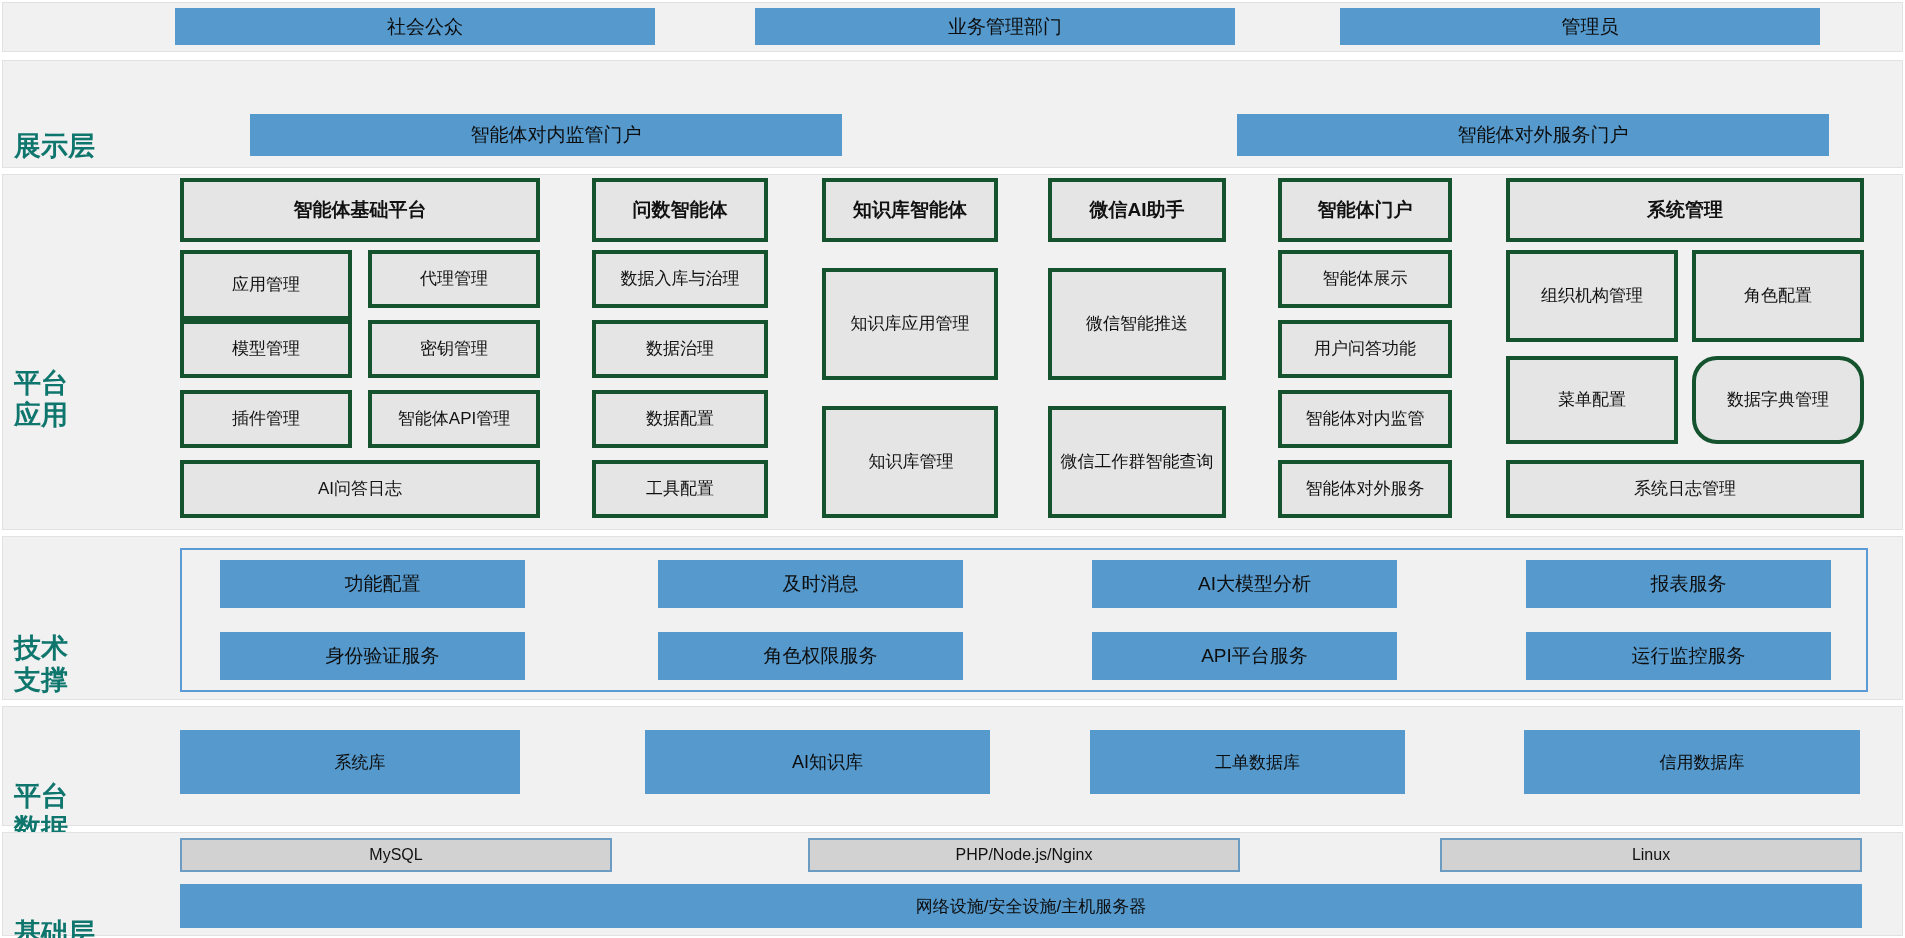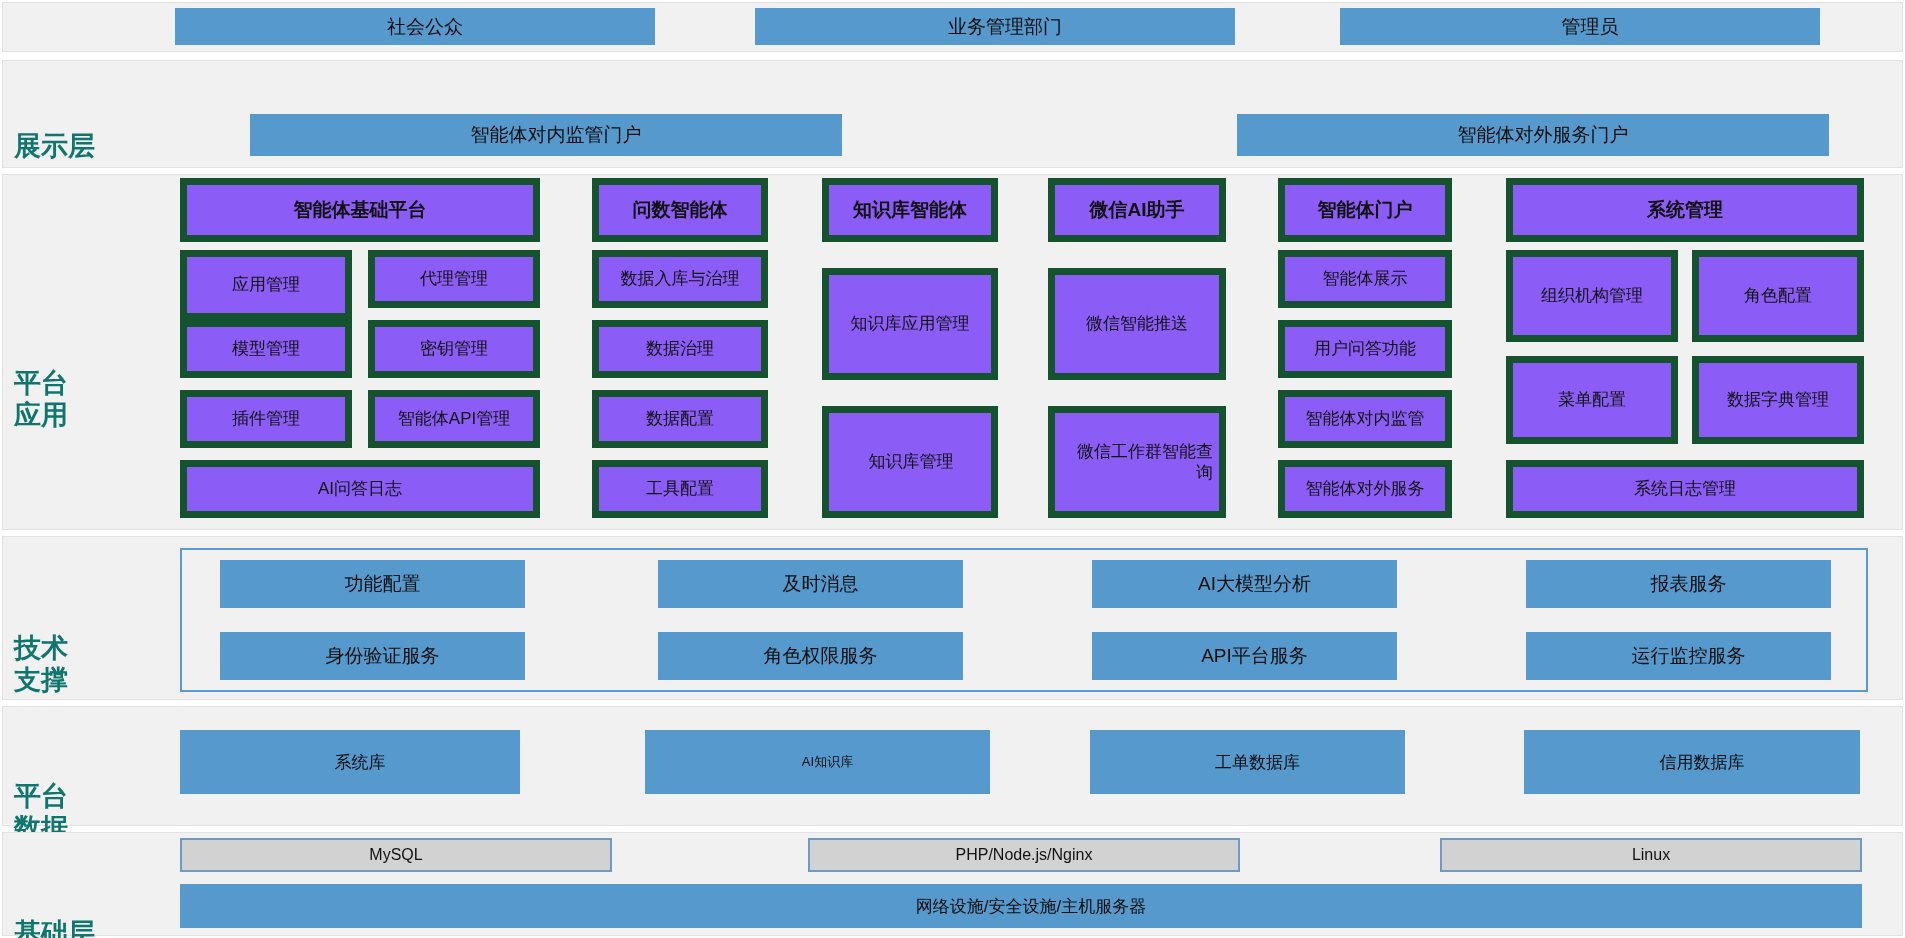--- a/index.html
+++ b/index.html
@@ -26,22 +26,22 @@
     position:absolute;
     background:#5599cd;
     color:#0d0d0d;
     display:flex;align-items:center;justify-content:center;
     text-align:center;font-size:19px;
     box-sizing:border-box;
     padding-left:20px;
   }
   .greybox{
     position:absolute;
-    background:#8b5cf6;
-    border:7px solid #14532d;
+    background:#e5e5e5;
+    border:4px solid #14532d;
     color:#111;
     display:flex;align-items:center;justify-content:center;
     text-align:right;font-size:17px;line-height:1.25;
     box-sizing:border-box;
     padding:2px 6px;
   }
   .colheader{font-weight:bold;font-size:19px;}
   .infragrey{
     position:absolute;
     background:#d2d2d2;
@@ -104,41 +104,41 @@
   <div class="greybox colheader" style="left:1278px;top:178px;width:174px;height:64px;">智能体门户</div>
   <div class="greybox" style="left:1278px;top:250px;width:174px;height:58px;">智能体展示</div>
   <div class="greybox" style="left:1278px;top:320px;width:174px;height:58px;">用户问答功能</div>
   <div class="greybox" style="left:1278px;top:390px;width:174px;height:58px;">智能体对内监管</div>
   <div class="greybox" style="left:1278px;top:460px;width:174px;height:58px;">智能体对外服务</div>
 
   <div class="greybox colheader" style="left:1506px;top:178px;width:358px;height:64px;">系统管理</div>
   <div class="greybox" style="left:1506px;top:250px;width:172px;height:92px;">组织机构管理</div>
   <div class="greybox" style="left:1692px;top:250px;width:172px;height:92px;">角色配置</div>
   <div class="greybox" style="left:1506px;top:356px;width:172px;height:88px;">菜单配置</div>
-  <div class="greybox" style="left:1692px;top:356px;width:172px;height:88px;">数据字典管理</div>
+  <div class="greybox" style="left:1692px;top:356px;width:172px;height:88px;border-radius:25px;">数据字典管理</div>
   <div class="greybox" style="left:1506px;top:460px;width:358px;height:58px;">系统日志管理</div>
 
   <div class="band" style="top:536px;height:164px;"></div>
   <div class="layer-label" style="top:585px;">技术
 支撑</div>
   <div class="techframe" style="left:180px;top:548px;width:1688px;height:144px;"></div>
   <div class="bluebox" style="left:220px;top:560px;width:305px;height:48px;">功能配置</div>
   <div class="bluebox" style="left:658px;top:560px;width:305px;height:48px;">及时消息</div>
   <div class="bluebox" style="left:1092px;top:560px;width:305px;height:48px;">AI大模型分析</div>
   <div class="bluebox" style="left:1526px;top:560px;width:305px;height:48px;">报表服务</div>
   <div class="bluebox" style="left:220px;top:632px;width:305px;height:48px;">身份验证服务</div>
   <div class="bluebox" style="left:658px;top:632px;width:305px;height:48px;">角色权限服务</div>
   <div class="bluebox" style="left:1092px;top:632px;width:305px;height:48px;">API平台服务</div>
   <div class="bluebox" style="left:1526px;top:632px;width:305px;height:48px;">运行监控服务</div>
 
   <div class="band" style="top:706px;height:120px;"></div>
   <div class="layer-label" style="top:733px;">平台
 数据</div>
   <div class="bluebox" style="left:180px;top:730px;width:340px;height:64px;font-size:17px;">系统库</div>
-  <div class="bluebox" style="left:645px;top:730px;width:345px;height:64px;font-size:13px;">AI知识库</div>
+  <div class="bluebox" style="left:645px;top:730px;width:345px;height:64px;font-size:18px;">AI知识库</div>
   <div class="bluebox" style="left:1090px;top:730px;width:315px;height:64px;font-size:17px;">工单数据库</div>
   <div class="bluebox" style="left:1524px;top:730px;width:336px;height:64px;font-size:17px;">信用数据库</div>
 
   <div class="band" style="top:832px;height:104px;"></div>
   <div class="layer-label" style="top:870px;">基础层</div>
   <div class="infragrey" style="left:180px;top:838px;width:432px;height:34px;">MySQL</div>
   <div class="infragrey" style="left:808px;top:838px;width:432px;height:34px;">PHP/Node.js/Nginx</div>
   <div class="infragrey" style="left:1440px;top:838px;width:422px;height:34px;">Linux</div>
   <div class="bluebox" style="left:180px;top:884px;width:1682px;height:44px;font-size:17px;">网络设施/安全设施/主机服务器</div>
 

